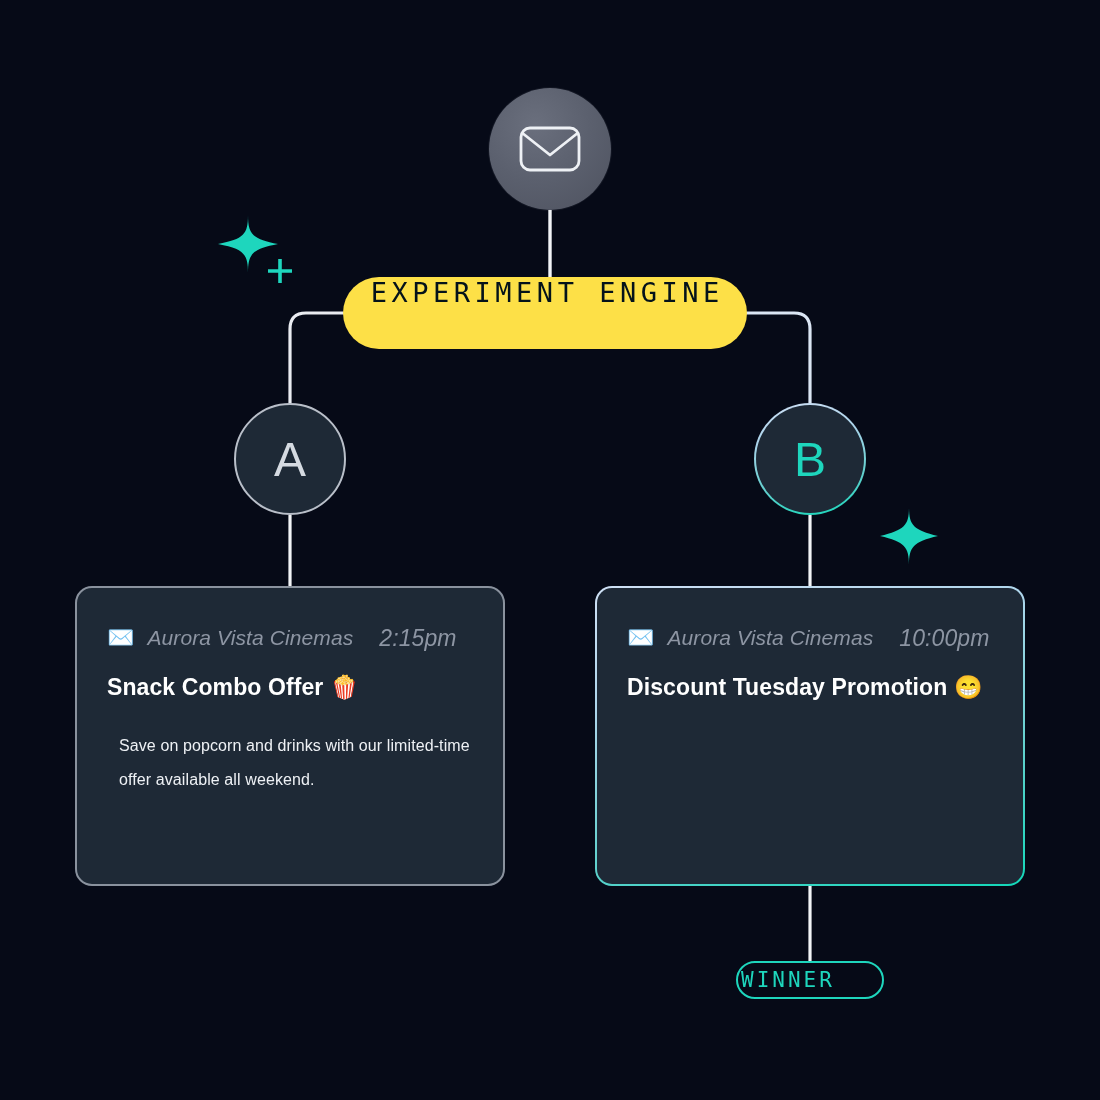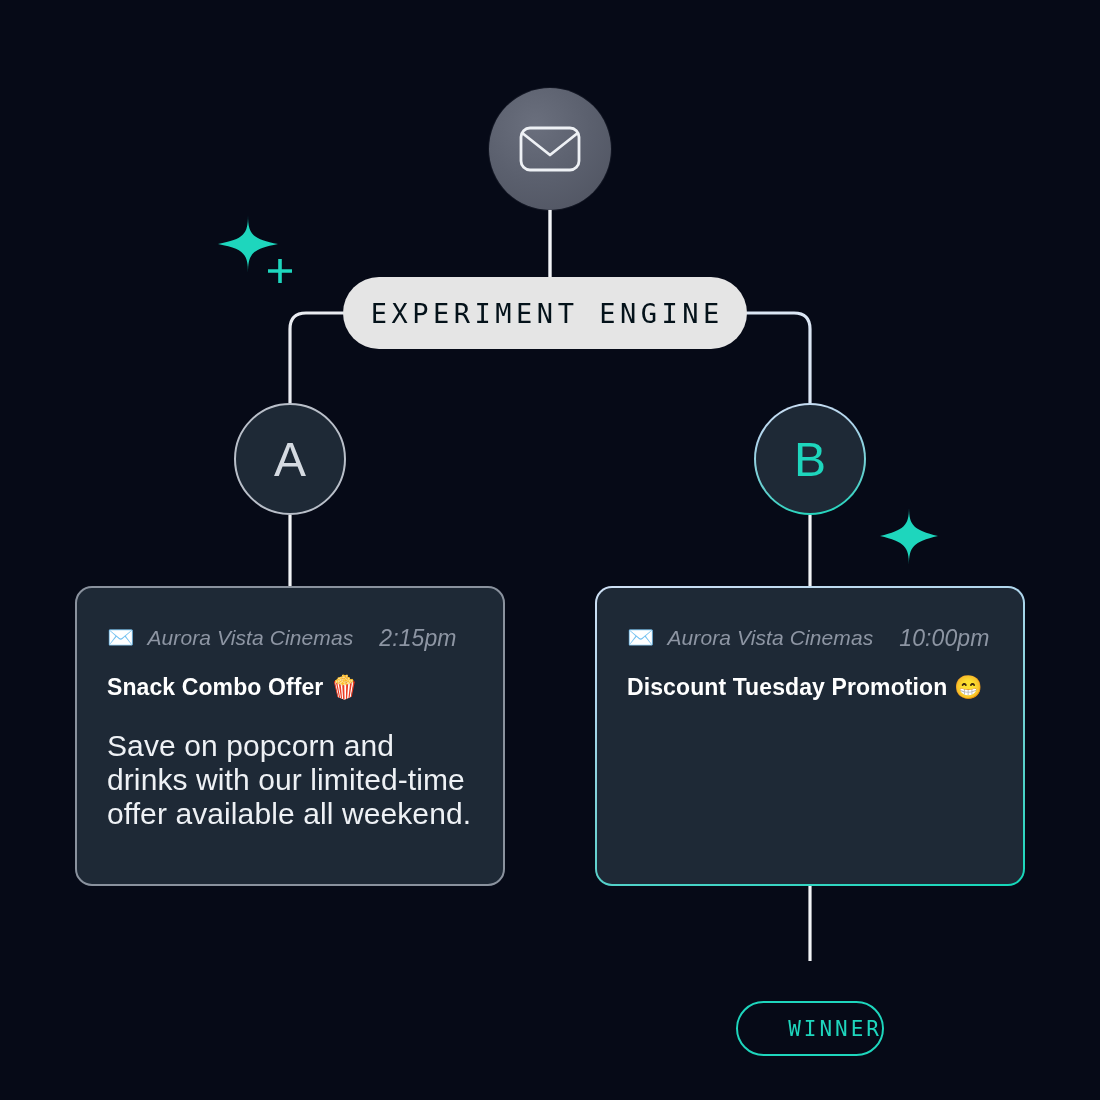--- a/index.html
+++ b/index.html
@@ -50,23 +50,23 @@
   .source-node svg { display: block; }
 
   
   .engine-pill {
     position: absolute;
     left: 343px;
     top: 277px;
     width: 404px;
     height: 72px;
     border-radius: 36px;
-    background: #e5e5e5;
-    display: flex;
-    align-items: center;
+    background: #fde047;
+    display: flex;
+    align-items: flex-start;
     justify-content: center;
     color: #04121a;
     font-family: "DejaVu Sans Mono", "Liberation Mono", monospace;
     font-size: 27px;
     font-weight: 500;
     letter-spacing: 4.5px;
     text-indent: 4.5px;
     white-space: nowrap;
   }
 
@@ -158,47 +158,47 @@
   .card-subject {
     font-size: 23px;
     font-weight: bold;
     color: #ffffff;
     margin-bottom: 28px;
     letter-spacing: 0.1px;
     white-space: nowrap;
   }
   .card-subject .emoji { font-weight: normal; }
   .card-body {
-    font-size: 30px;
+    font-size: 16px;
     line-height: 34px;
     color: #eef1f5;
     letter-spacing: 0.1px;
+    margin-left: 12px;
   }
 
   
   .winner-badge {
     position: absolute;
     left: 736px;
     top: 961px;
     width: 148px;
-    height: 55px;
+    height: 38px;
     border-radius: 28px;
     border: 2px solid #1ed6bd;
     background: transparent;
     display: flex;
     align-items: center;
-    justify-content: flex-end;
+    justify-content: flex-start;
     color: #1ed6bd;
     font-family: "DejaVu Sans Mono", "Liberation Mono", monospace;
     font-size: 21px;
     font-weight: 500;
     letter-spacing: 3px;
     text-indent: 3px;
     box-sizing: border-box;
-    margin-top: 40px;
   }
 
   
   .sparkle {
     position: absolute;
     pointer-events: none;
   }
   .sparkle-left { left: 214px; top: 213px; }
   .sparkle-right { left: 878px; top: 505px; }
 </style>

